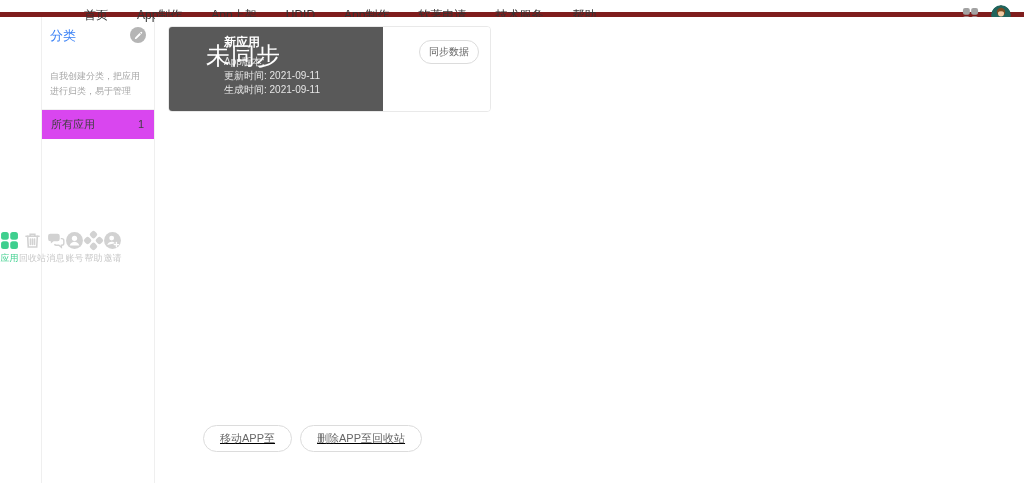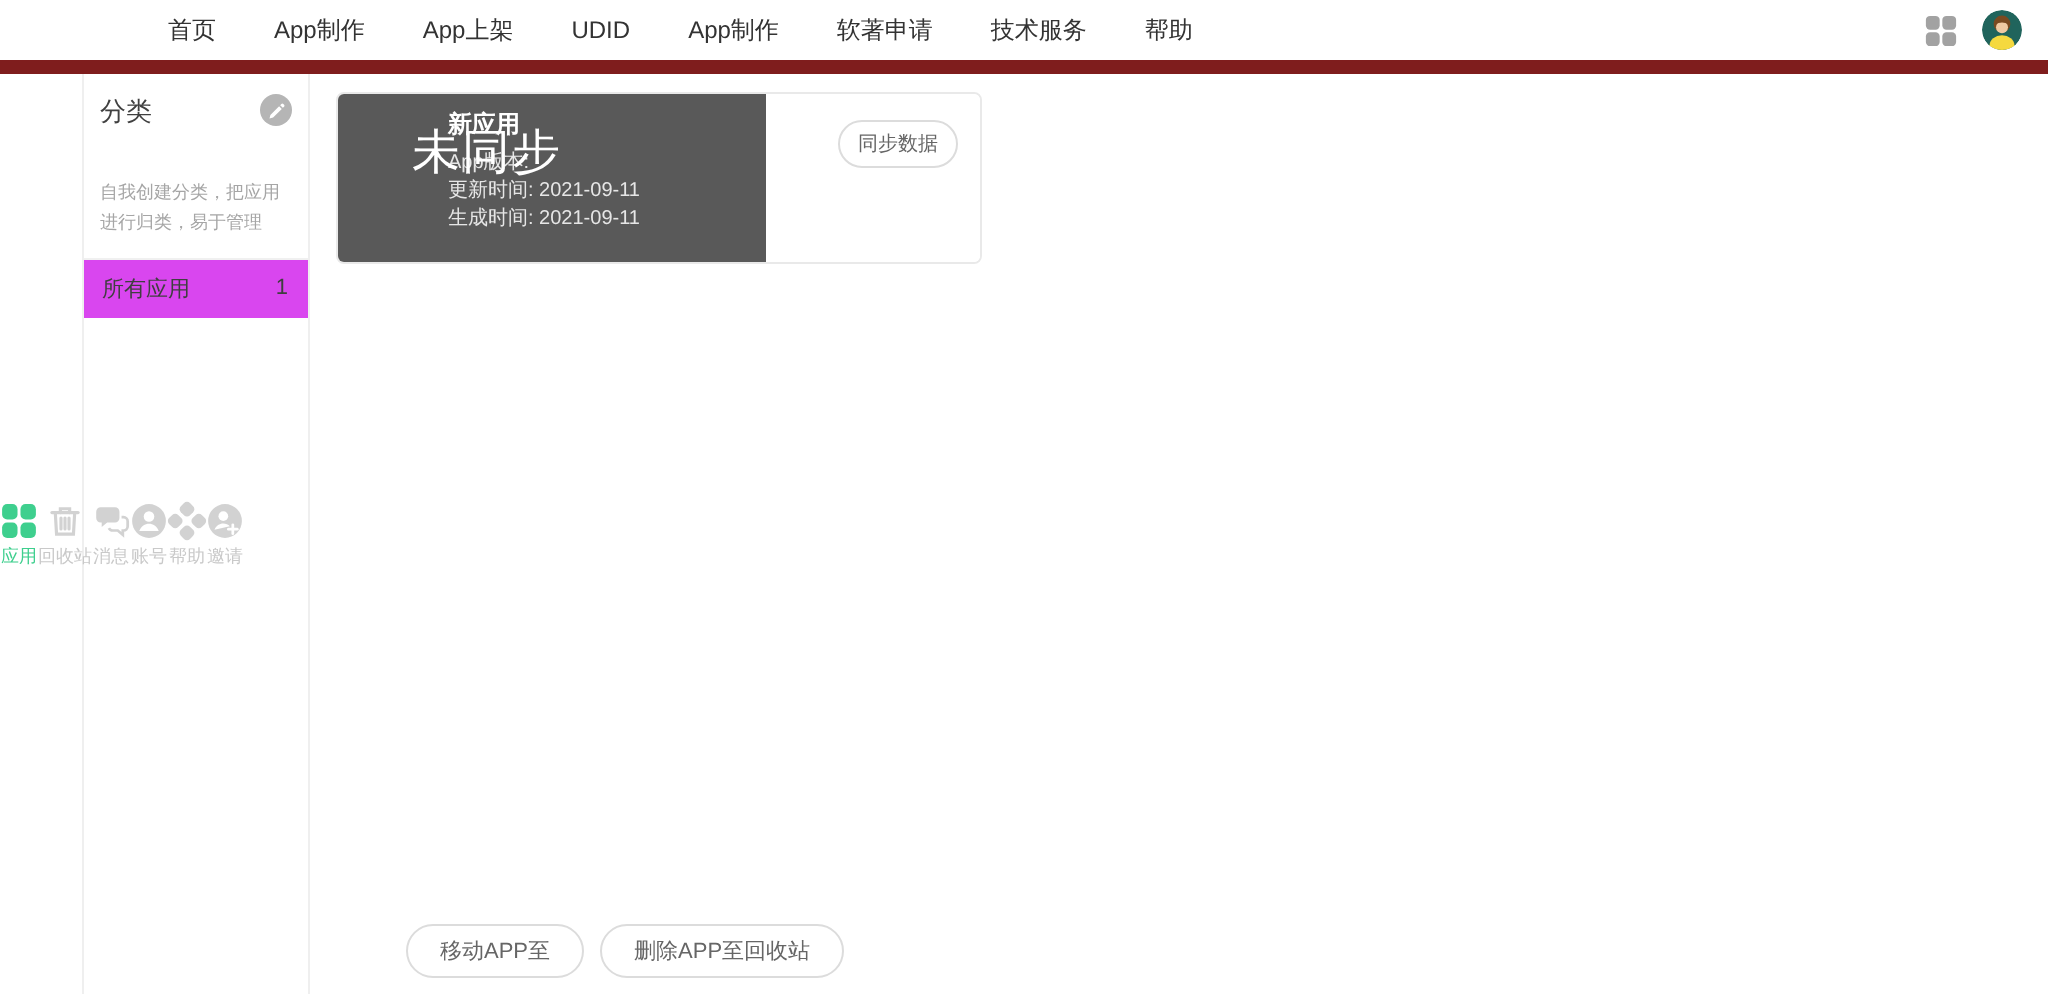--- a/index.html
+++ b/index.html
@@ -1,20 +1,20 @@
 <!DOCTYPE html>
 <html><head>
 <meta charset="utf-8">
 <style>
   * { margin:0; padding:0; box-sizing:border-box; }
   html,body { width:1024px; height:497px; background:#fff; overflow:hidden;
               font-family:"Liberation Sans", sans-serif; }
 
   
-  .topbar { position:relative; height:37px; background:#fff; border-bottom:7px solid #7f1d1d; }
+  .topbar { position:relative; height:17px; background:#fff; border-bottom:5px solid #7f1d1d; }
   .topnav { position:absolute; left:84px; top:0; height:30px; display:flex; align-items:center; gap:29px; }
   .topnav span { font-size:12px; color:#333; cursor:pointer; white-space:nowrap; }
   .topbar-right { position:absolute; right:13px; top:5px; display:flex; align-items:center; gap:12px; }
   .grid-ic { color:#a2a2a2; display:flex; }
   .avatar { width:20px; height:20px; border-radius:50%; overflow:hidden; display:flex; cursor:pointer; }
 
   
   .content { display:flex; height:466px; }
 
   
@@ -22,21 +22,21 @@
           flex-direction:row; align-items:center; }
   .rail-item { display:flex; flex-direction:column; align-items:center; width:100%;
                margin-bottom:12px; cursor:pointer; color:#d2d2d2; }
   .rail-item .lbl { font-size:9px; margin-top:2px; color:#c9c9c9; white-space:nowrap; }
   .rail-item.active { color:#3ecf8e; }
   .rail-item.active .lbl { color:#3ecf8e; }
 
   
   .panel { width:113px; border-right:1px solid #efefef; padding:10px 8px 0; }
   .panel-head { display:flex; align-items:flex-start; justify-content:space-between; }
-  .panel-title { font-size:13px; color:#404040; }
+  .panel-title { font-size:13px; color:#3b82f6; }
   .edit-btn { width:16px; height:16px; border-radius:50%; background:#b5b5b5; display:flex;
               align-items:center; justify-content:center; cursor:pointer; }
   .panel-desc { margin-top:24px; font-size:9px; color:#a6a6a6; line-height:1.65; }
   .panel-list { margin:10px -8px 0; }
   .panel-row { display:flex; justify-content:space-between; align-items:center;
                padding:7px 10px 7px 9px; background:#d946ef; border-top:1px solid #f0f0f0;
                cursor:pointer; }
   .panel-row .row-label { font-size:11px; color:#3f3f3f; }
   .panel-row .row-count { font-size:11px; color:#3f3f3f; }
 
@@ -52,21 +52,21 @@
   .app-name { font-size:12px; font-weight:bold; color:#fff; margin-bottom:4px; white-space:nowrap; }
   .meta { font-size:10px; color:#e6e6e6; line-height:14px; white-space:nowrap; }
   .sync-overlay { position:absolute; left:37px; top:13px; font-size:24px; font-weight:500;
                   color:#fff; letter-spacing:1px; white-space:nowrap; }
   .card-white { flex:1; position:relative; background:#fff;margin-left:28px; }
   .sync-btn { position:absolute; left:8px; top:13px; font-size:10px; color:#666;
               background:#fff; border:1px solid #dcdcdc; border-radius:12px;
               padding:4px 9px; cursor:pointer; white-space:nowrap; }
 
   
-  .footer-actions { position:absolute; left:48px; bottom:14px; display:flex; gap:8px; }
+  .footer-actions { position:absolute; left:48px; bottom:31px; display:flex; gap:8px;text-decoration:underline; }
   .pill-btn { font-size:11px; color:#666; background:#fff; border:1px solid #dcdcdc;
               border-radius:14px; padding:5px 16px; cursor:pointer; white-space:nowrap; }
 
   
   .watermark { position:absolute; right:4px; bottom:1px; text-align:left; color:#111; }
   .wm-title { font-family:"DejaVu Serif", serif; font-weight:bold; font-size:34px;
               line-height:36px; letter-spacing:0; white-space:nowrap; }
   .wm-url { font-family:"DejaVu Sans Mono", monospace; font-weight:bold; font-size:16px;
             line-height:17px; letter-spacing:0.5px; white-space:nowrap; }
 

